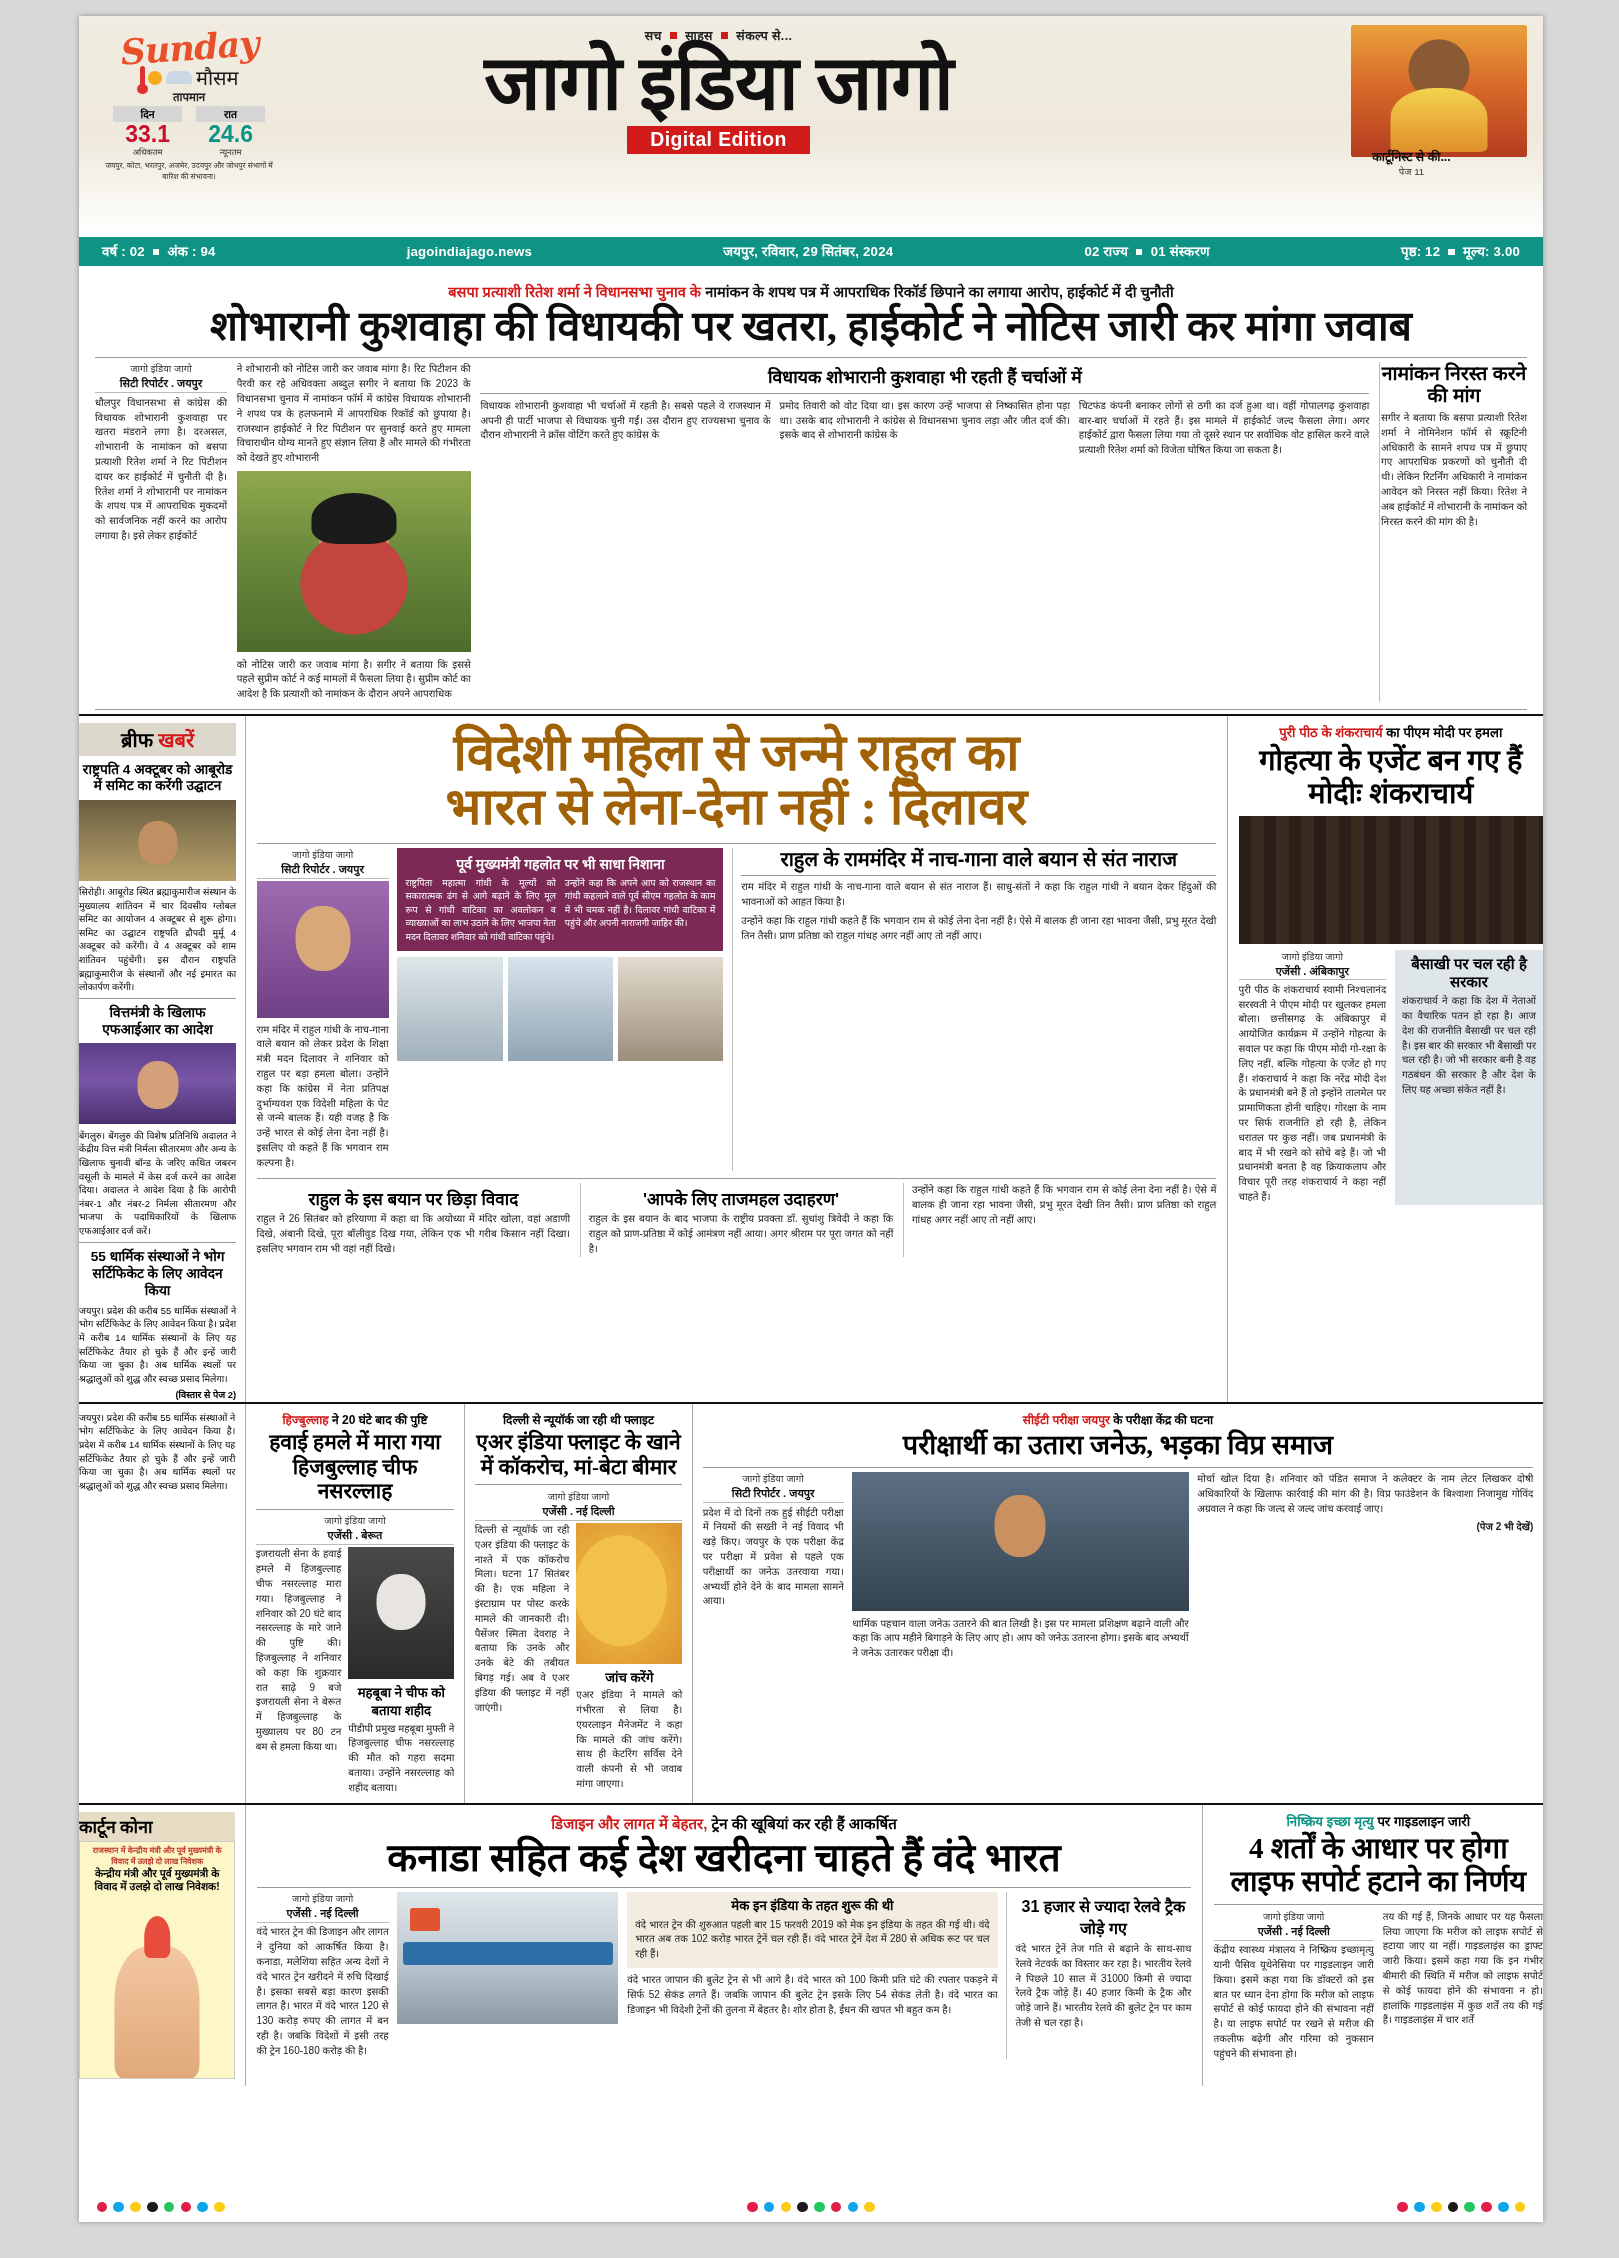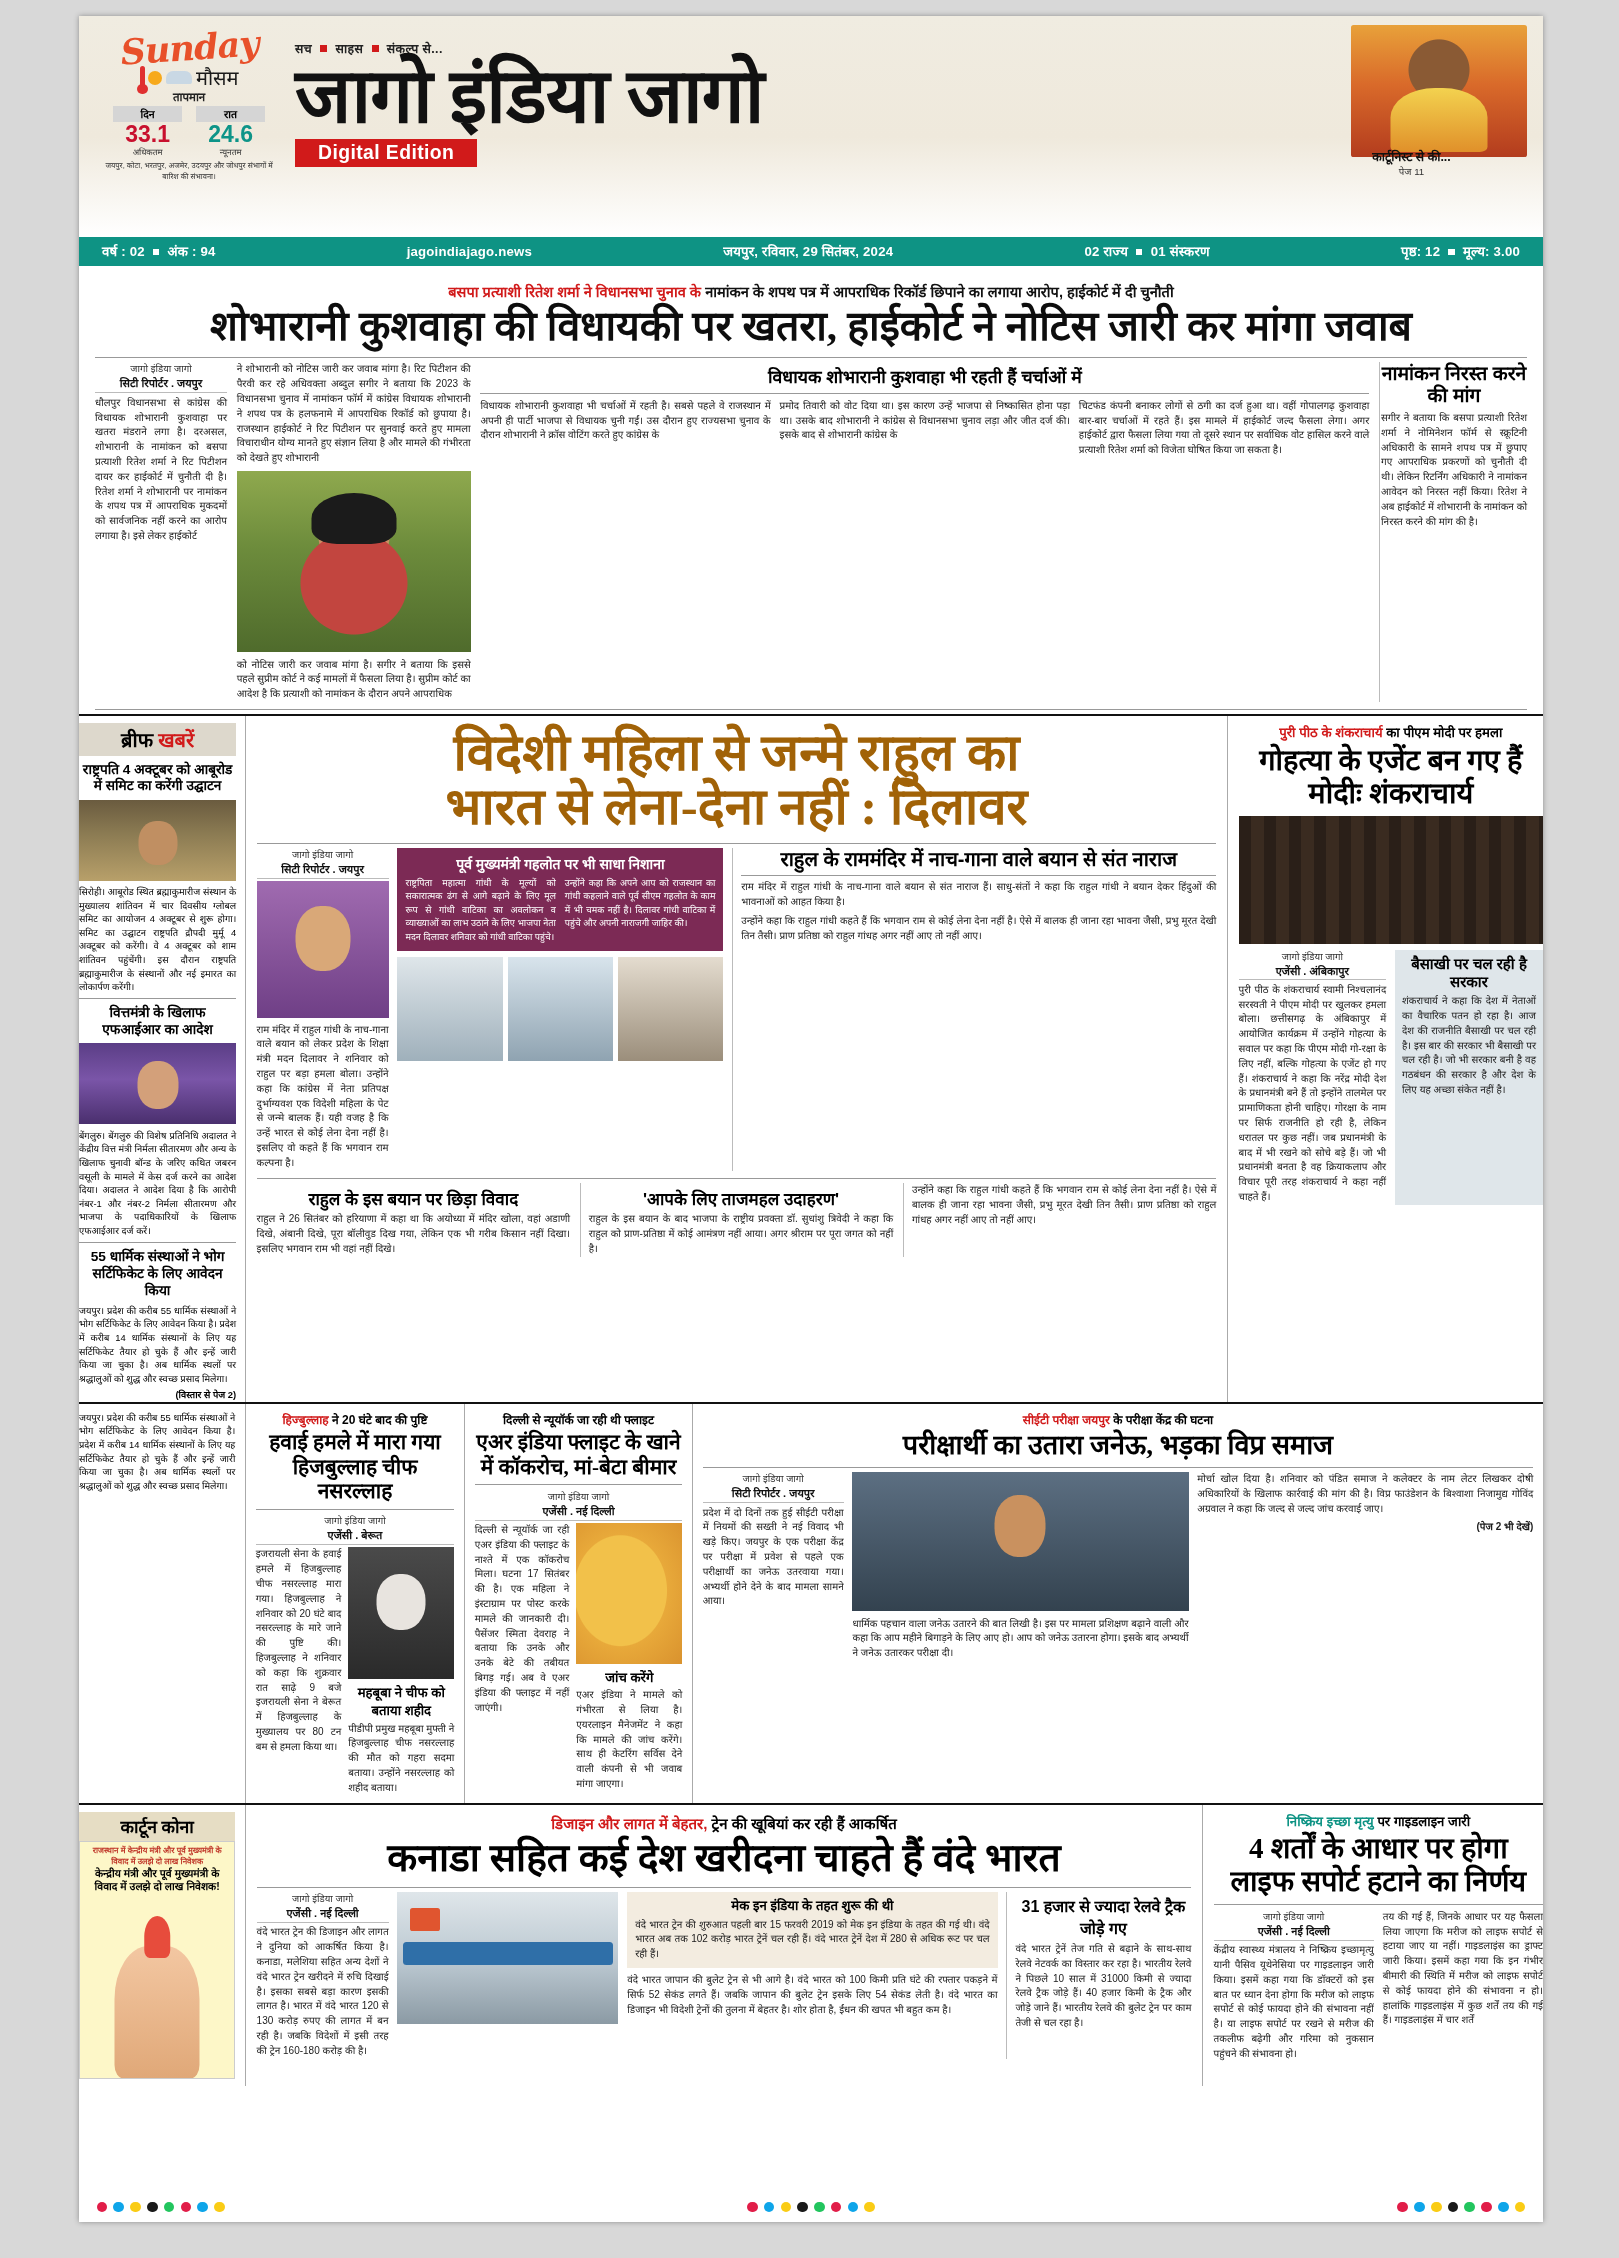--- a/index.html
+++ b/index.html
@@ -37,21 +37,21 @@
   .tapman{font-size:11.5px;font-weight:bold;color:#222;margin-top:-2.6px;}
   .temp-grid{display:flex;justify-content:center;gap:14px;margin-top:2.6px;}
   .temp-cell{width:69px;}
   .temp-lab{background:#d5d5d5;font-size:10.6px;font-weight:bold;padding:0.9px 0;}
   .temp-val{font-size:23px;font-weight:bold;line-height:1.05;}
   .temp-day .temp-val{color:#c8102e;}
   .temp-night .temp-val{color:#0d9488;}
   .temp-sub{font-size:8.4px;color:#333;}
   .weather-note{font-size:7.5px;line-height:1.35;color:#333;margin-top:4.4px;padding:0 5.3px;}
 
-  .title-wrap{position:absolute; left:216px; top:24px; width:847px; text-align:left;}
+  .title-wrap{position:absolute; left:216px; top:11px; width:847px; text-align:center;}
   .tagline{font-size:12.4px;font-weight:bold;color:#222;letter-spacing:0.4px;}
   .tagline .sq{display:inline-block;width:7px;height:7px;background:#d11a1a;margin:0 4.4px 0.9px 4.4px;}
   .jij-title{
     font-size:76px;line-height:.98;font-weight:bold;color:#111;
     font-family:"Liberation Serif","DejaVu Serif",serif; letter-spacing:-0.9px; margin-top:1.8px;
   }
   .digital-edition{
     display:inline-block;background:#d11a1a;color:#ffffff;font-weight:bold;font-size:19.4px;
     padding:2.6px 23px; margin-top:5.3px; letter-spacing:0.4px;
   }
@@ -162,21 +162,21 @@
   .s-head-lg{font-size:27px;}
   .ph-nasrallah{height:132px;background:linear-gradient(180deg,#4a4a4a 0%,#2a2a2a 100%);position:relative;}
   .ph-nasrallah:after{content:"";position:absolute;left:50%;top:20%;width:49px;height:56px;transform:translateX(-50%);background:#e8e4df;border-radius:46%;}
   .ph-food{height:141px;background:radial-gradient(ellipse at 42% 48%,#f2c14a 0 46px,#e8a93a 47px,#d9922e 100%);}
   .ph-man{height:139px;background:linear-gradient(180deg,#5c6f82 0%,#33424f 100%);position:relative;}
   .ph-man:after{content:"";position:absolute;left:50%;top:16%;width:51px;height:62px;transform:translateX(-50%);background:#c9915f;border-radius:46%;}
   .inset-title{font-weight:bold;font-size:13.2px;text-align:center;margin:3.5px 0 2.6px;}
 
   
   .deck4{display:grid;grid-template-columns:166px 1fr 341px;border-top:2.6px solid #111;}
-  .cartoon-head{background:#e6ddc4;text-align:center;font-weight:bold;font-size:17.6px;padding:2.6px 0;
+  .cartoon-head{background:#e6ddc4;font-weight:bold;font-size:17.6px;padding:2.6px 0;
     font-family:"Liberation Serif","DejaVu Serif",serif;}
   .cartoon-art{height:238px;background:#fdf7c8;border:0.9px solid #ccc;position:relative;overflow:hidden;}
   .cartoon-cap{font-size:8px;font-weight:bold;color:#c0392b;text-align:center;padding:2.6px 3.5px 0;}
   .cartoon-cap2{font-size:10.6px;font-weight:bold;text-align:center;line-height:1.25;padding:0.9px 3.5px;}
   .fist{position:absolute;left:50%;bottom:0;transform:translateX(-50%);width:85px;height:132px;
     background:linear-gradient(180deg,#f3c7a2 0%,#e0a878 100%);border-radius:40% 40% 10% 10%;}
   .fist:after{content:"";position:absolute;left:50%;top:-30px;transform:translateX(-50%);
     width:26.5px;height:42px;background:#e74c3c;border-radius:50% 50% 20% 20%;}
   .vb-kicker{text-align:center;font-size:15px;font-weight:bold;margin:1.8px 0 2.6px;}
   .vb-kicker .red{color:#d11a1a;}

